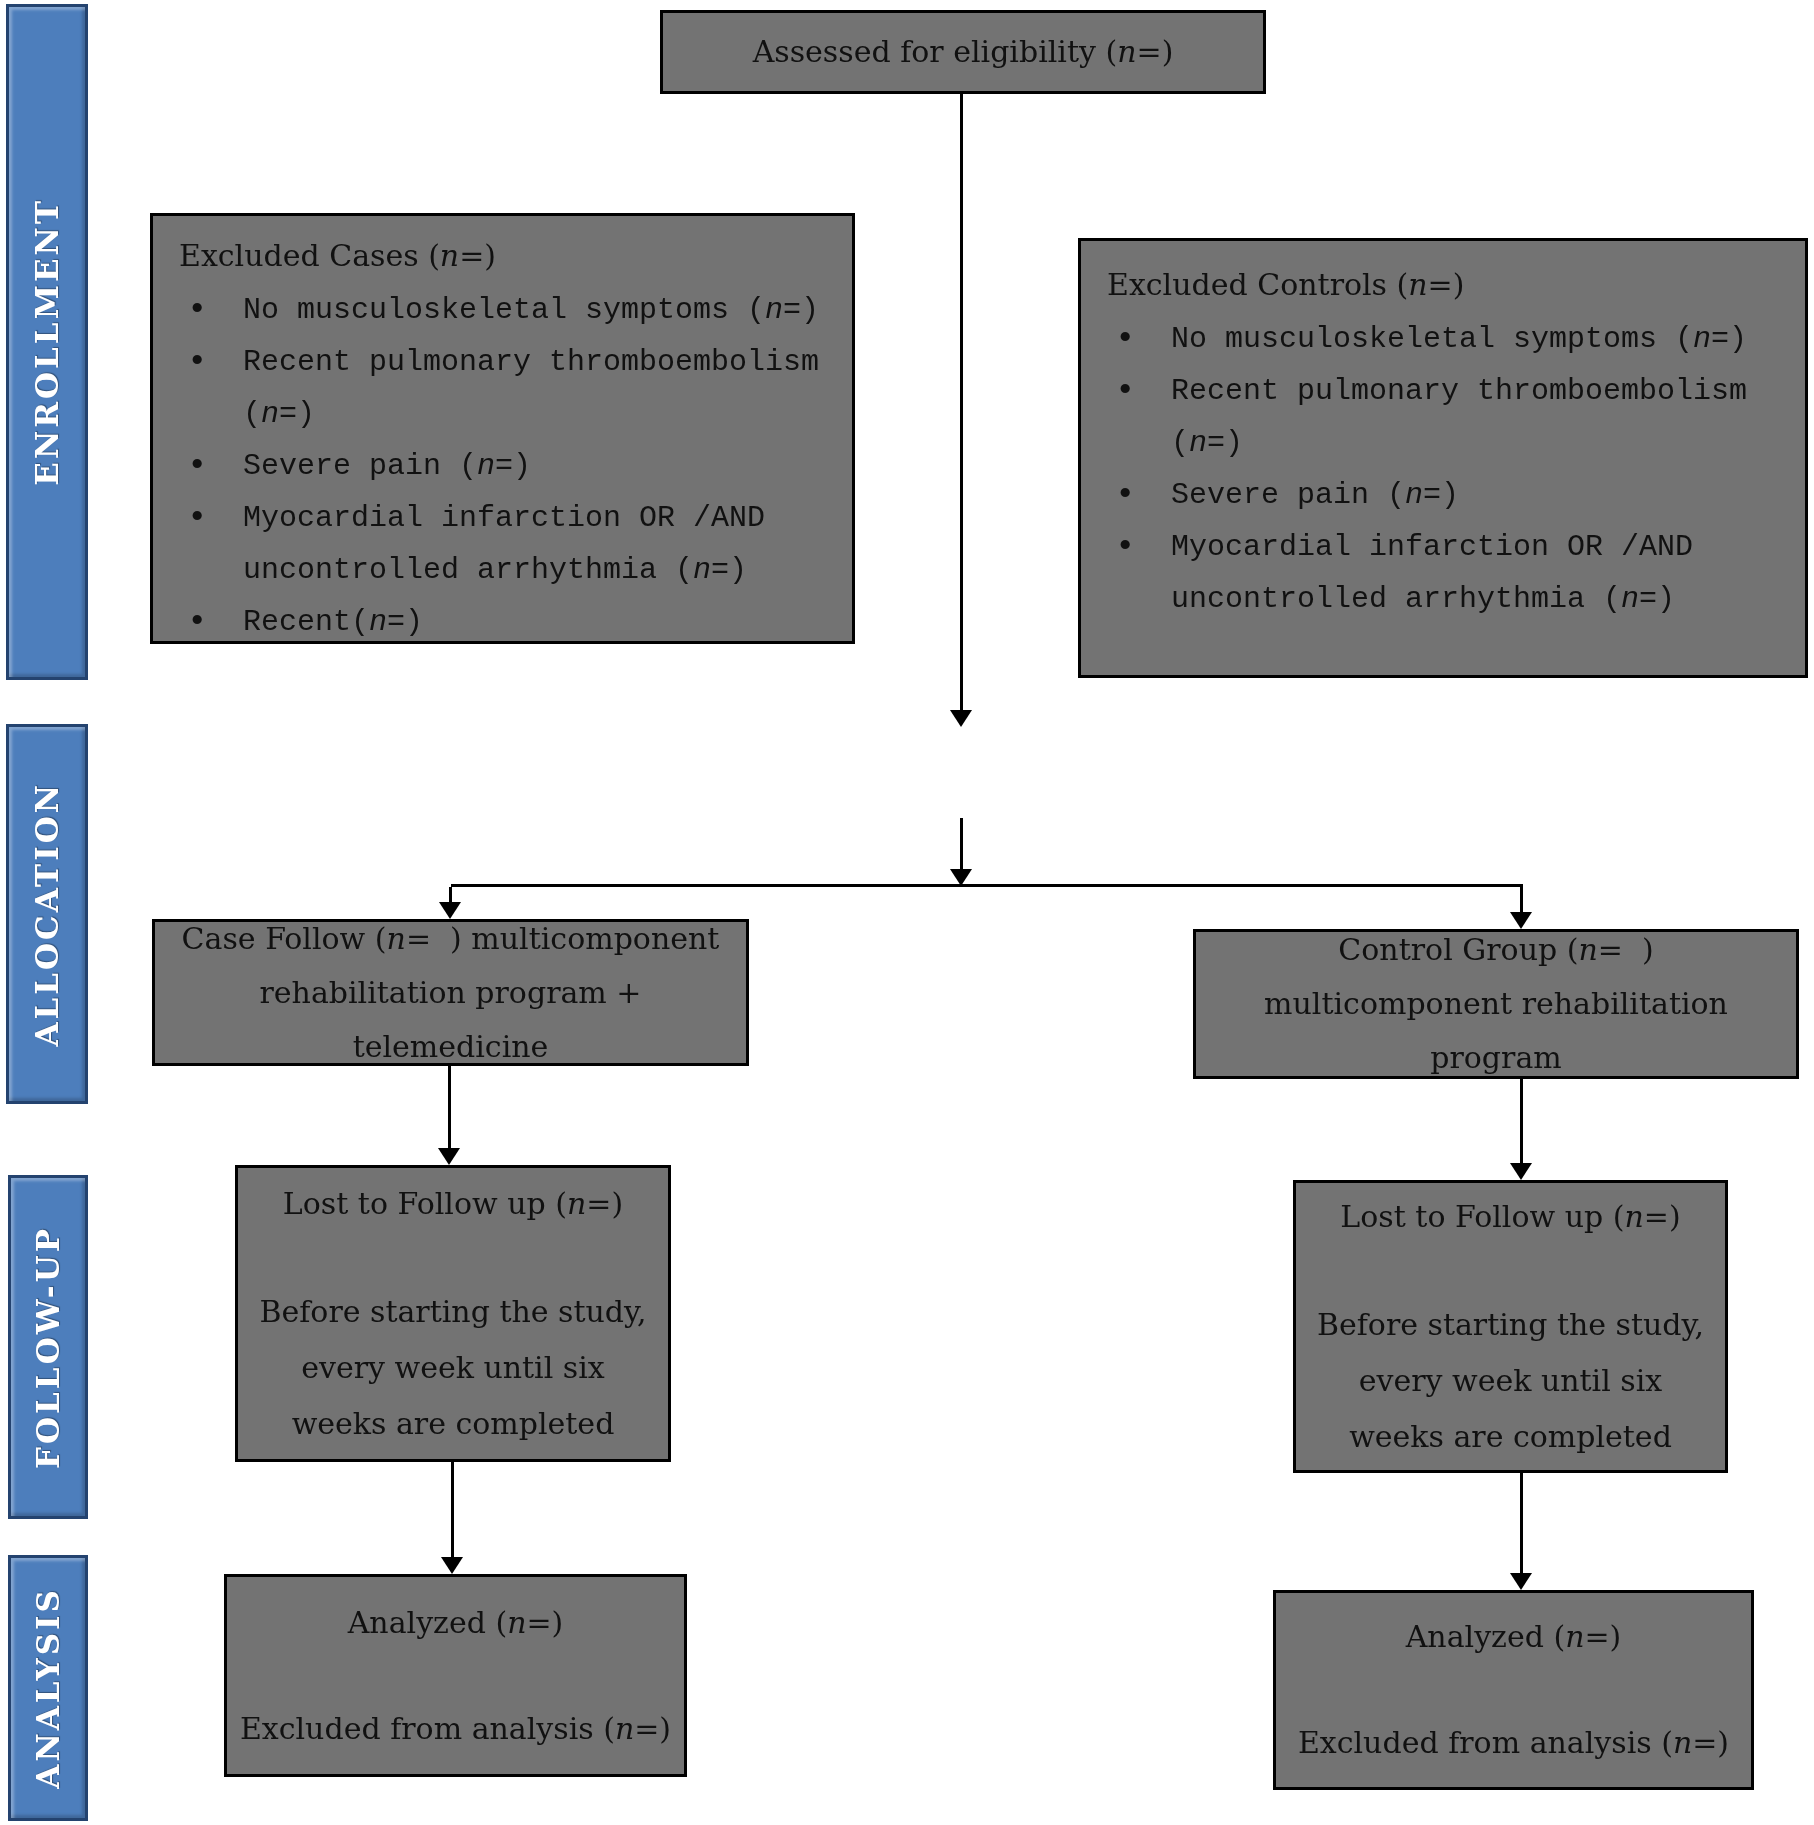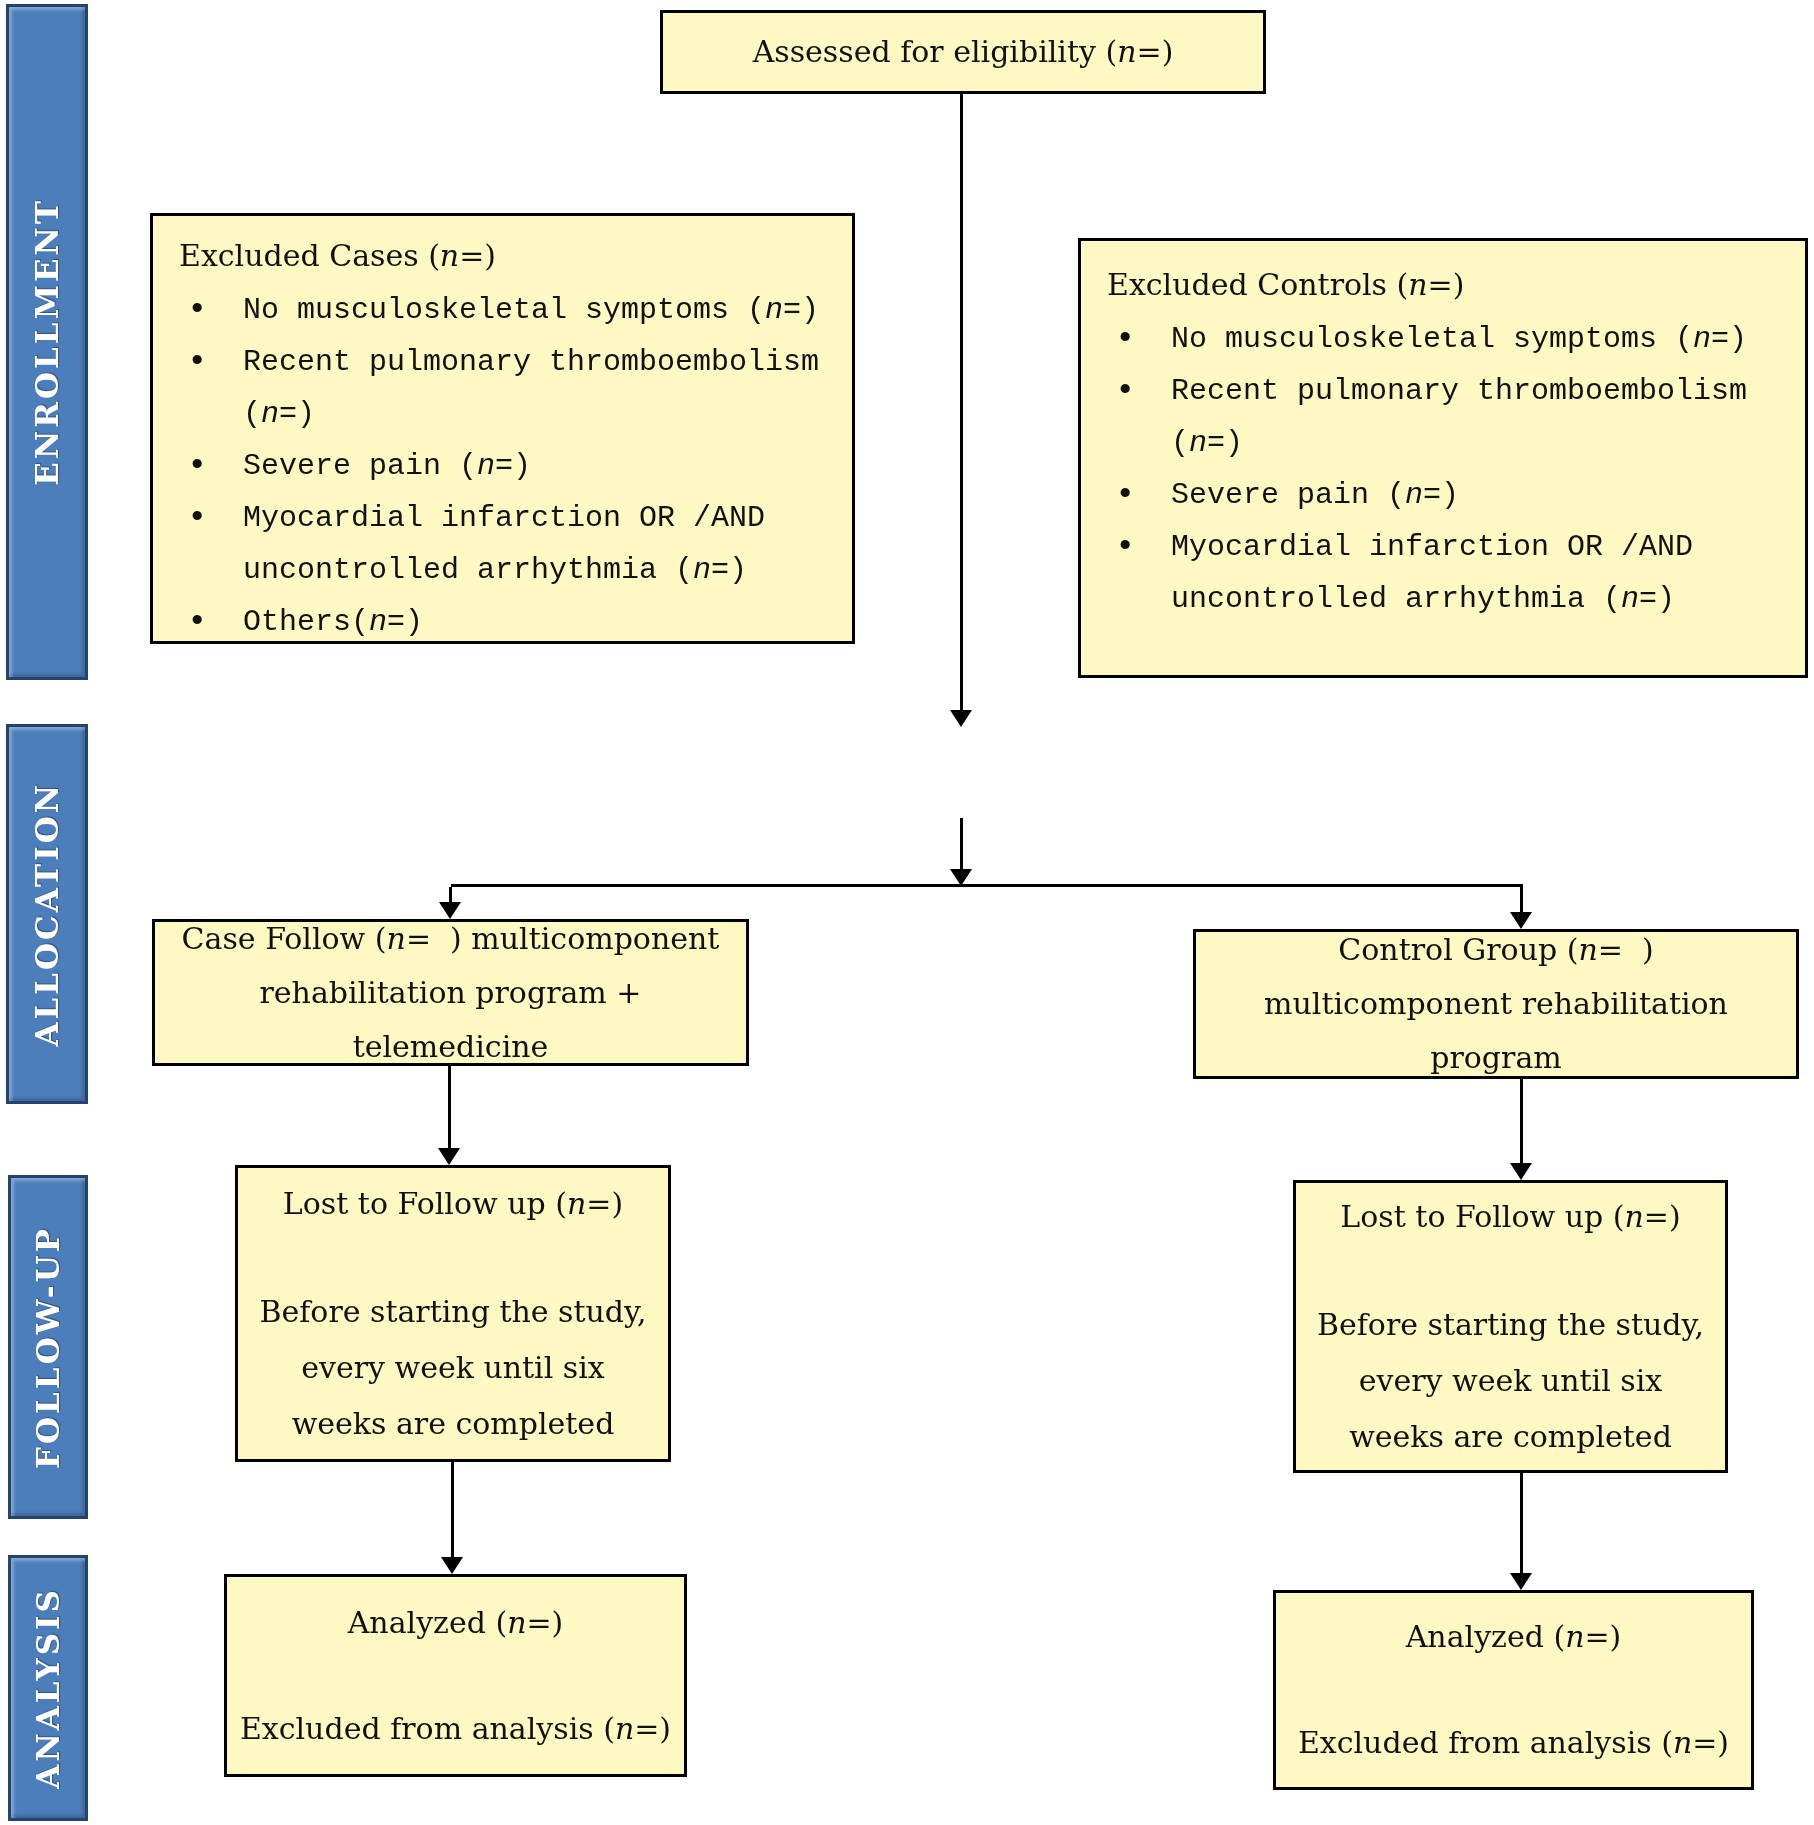--- a/index.html
+++ b/index.html
@@ -18,21 +18,21 @@
     color:#ffffff;font-weight:bold;font-size:31px;letter-spacing:3px;
     text-shadow:1px 1px 1px rgba(0,0,0,.35);white-space:nowrap;
   }
   #ban-enrollment{left:6px;top:4px;width:82px;height:676px;}
   #ban-allocation{left:6px;top:724px;width:82px;height:380px;}
   #ban-followup{left:8px;top:1175px;width:80px;height:344px;}
   #ban-analysis{left:8px;top:1555px;width:80px;height:266px;}
 
   
   .fbox{
-    position:absolute;background:#fef9c3;border:3px solid #000;box-sizing:border-box;
+    position:absolute;background:#737373;border:3px solid #000;box-sizing:border-box;
     font-size:30px;line-height:54px;
   }
   .center{display:flex;flex-direction:column;align-items:center;justify-content:center;text-align:center;}
   .fbox i{font-style:italic;}
   #b-assessed{left:660px;top:10px;width:606px;height:84px;}
   #b-exc-cases{left:150px;top:213px;width:705px;height:431px;padding:14px 20px 0 0;}
   #b-exc-controls{left:1078px;top:222px;width:730px;height:440px;padding:18px 20px 0 0;margin-top:16px;}
   #b-included{left:746px;top:727px;width:434px;height:91px;}
   #b-case{left:152px;top:919px;width:597px;height:147px;padding:0 18px;}
   #b-control{left:1193px;top:929px;width:606px;height:150px;padding:0 18px;}
@@ -101,21 +101,21 @@
 
   <div class="fbox" id="b-exc-cases">
     <div class="exc-title">
       <span>Excluded Cases (</span><i>n</i><span>=)</span>
     </div>
     <ul class="exc-list">
       <li><span>No musculoskeletal symptoms (</span><i>n</i><span>=)</span></li>
       <li><span>Recent pulmonary thromboembolism (</span><i>n</i><span>=)</span></li>
       <li><span>Severe pain (</span><i>n</i><span>=)</span></li>
       <li><span>Myocardial infarction OR /AND uncontrolled arrhythmia (</span><i>n</i><span>=)</span></li>
-      <li><span>Others(</span><i>n</i><span>=)</span></li>
+      <li><span>Recent(</span><i>n</i><span>=)</span></li>
     </ul>
   </div>
 
   <div class="fbox" id="b-exc-controls">
     <div class="exc-title">
       <span>Excluded Controls (</span><i>n</i><span>=)</span>
     </div>
     <ul class="exc-list">
       <li><span>No musculoskeletal symptoms (</span><i>n</i><span>=)</span></li>
       <li><span>Recent pulmonary thromboembolism (</span><i>n</i><span>=)</span></li>

